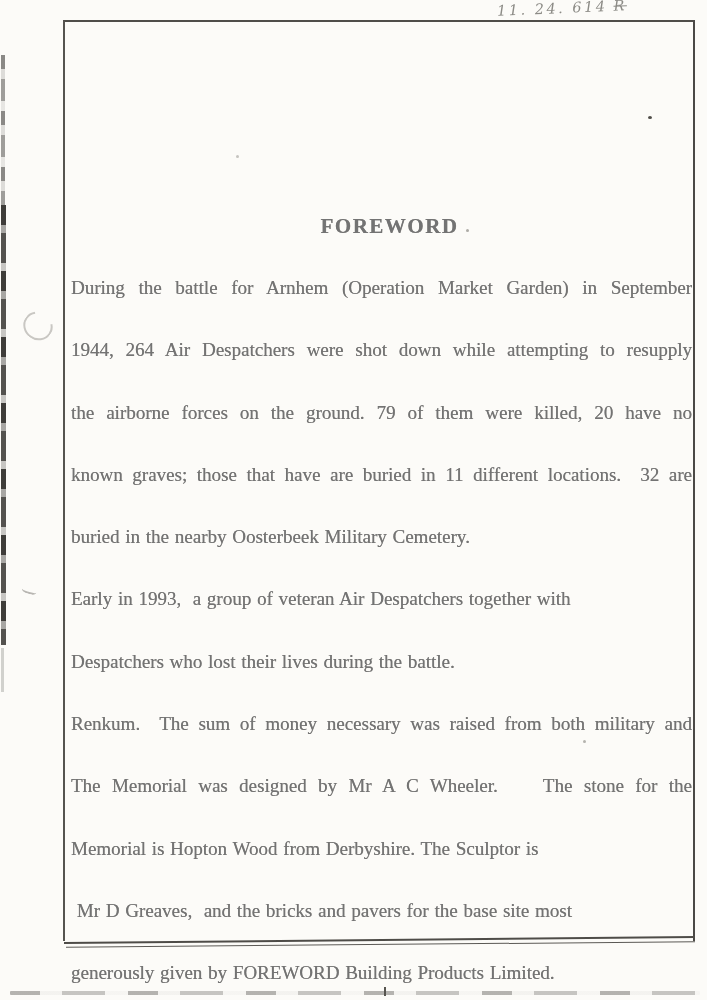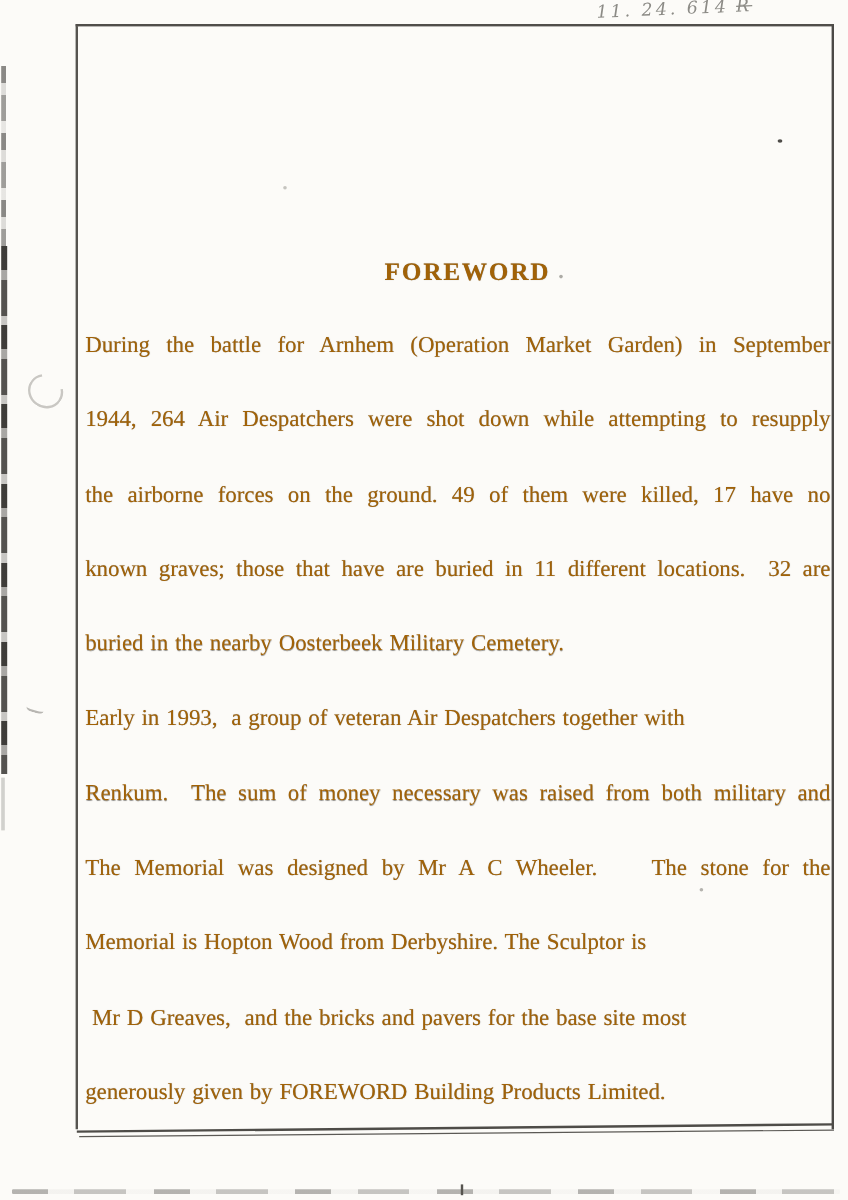--- a/index.html
+++ b/index.html
@@ -38,21 +38,21 @@
   .bline { position: absolute; height: 0; }
   .bline1 { left: 64px; top: 939px; width: 631px; border-top: 2px solid #4e4c48; transform: rotate(-0.55deg); }
   .bline2 { left: 66px; top: 944px; width: 629px; border-top: 1.5px solid #5b5955; transform: rotate(-0.5deg); }
 
   
   .content {
     position: absolute;
     left: 71px; top: 20px;
     width: 621px;
     padding-top: 194px;
-    color: #a16207;
+    color: #737373;
     font-size: 19px;
     line-height: 25.3px;
     text-shadow: 0.2px 0.2px 0.6px rgba(64,62,59,0.55);
   }
   .title {
     text-align: center;
     font-weight: 700;
     font-size: 21px;
     line-height: 24px;
     letter-spacing: 1.5px;
@@ -125,27 +125,28 @@
 <div class="frame"></div>
 <div class="bline bline1"></div>
 <div class="bline bline2"></div>
 
 <div class="content">
   <div class="title">FOREWORD</div>
 
   <div class="para p1">
     <div class="line">During the battle for Arnhem (Operation Market Garden) in September</div>
     <div class="line">1944, 264 Air Despatchers were shot down while attempting to resupply</div>
-    <div class="line">the airborne forces on the ground. 49 of them were killed, 17 have no</div>
+    <div class="line">the airborne forces on the ground. 79 of them were killed, 20 have no</div>
     <div class="line">known graves; those that have are buried in 11 different locations.  32 are</div>
     <div class="line short">buried in the nearby Oosterbeek Military Cemetery.</div>
   </div>
 
   <div class="para p2">
     <div class="line short">Early in 1993,  a group of veteran Air Despatchers together with</div>
+    <div class="line short">Despatchers who lost their lives during the battle.</div>
   </div>
 
   <div class="para p3">
     <div class="line">Renkum.  The sum of money necessary was raised from both military and</div>
   </div>
 
   <div class="para p4">
     <div class="line">The Memorial was designed by Mr A C Wheeler.    The stone for the</div>
     <div class="line short">Memorial is Hopton Wood from Derbyshire. The Sculptor is</div>
     <div class="line short"> Mr D Greaves,  and the bricks and pavers for the base site most</div>

